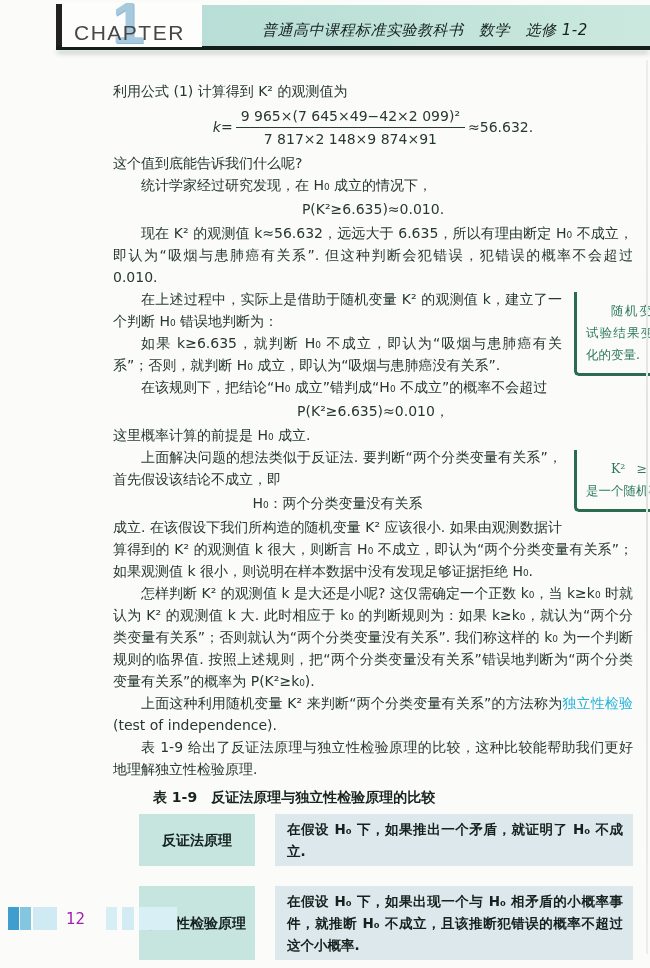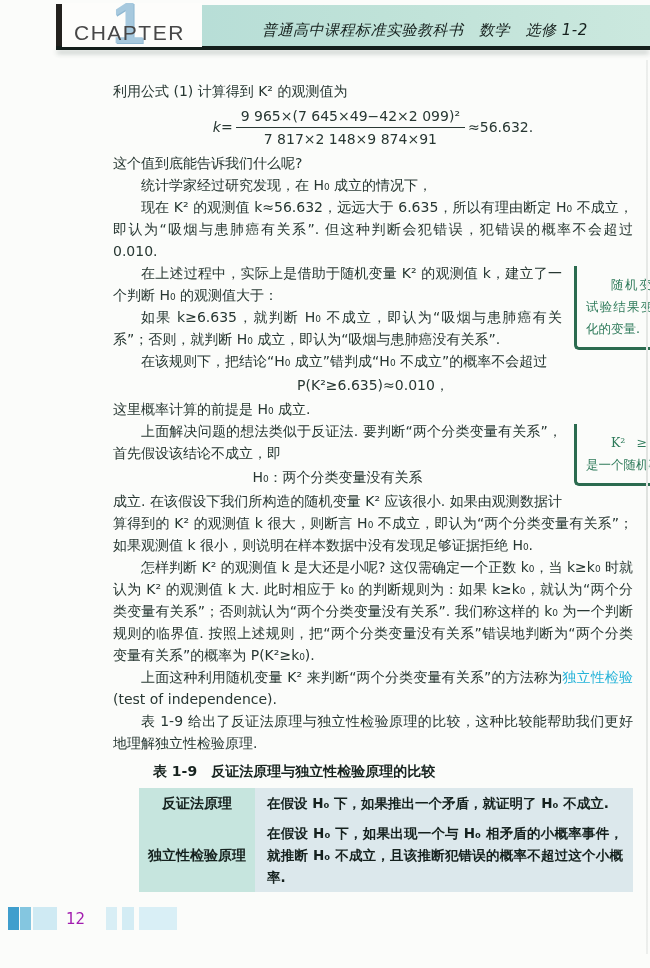--- a/index.html
+++ b/index.html
@@ -40,21 +40,21 @@
   
   .note { float:right; width:124px; margin:4px -65px 8px 12px;
     border-left:3px solid #2b6b4f; border-bottom:3px solid #2b6b4f;
     border-bottom-left-radius:5px; padding:8px 4px 7px 9px;
     font-family:"DejaVu Serif", serif; font-size:12.5px; line-height:22px;
     color:#2e7a5a; text-align:justify; text-indent:2em; }
   .term { color:#25b3d8; }
   
   .tbl-caption { margin:6px 0 6px 40px !important; font-weight:bold; font-size:14px;
     color:#17231f; text-indent:0; line-height:22px; }
-  .cmp-table { display:grid; grid-template-columns:116px 1fr; gap:0;padding-left:26px; }
+  .cmp-table { display:grid; grid-template-columns:116px 1fr; gap:20px;padding-left:26px; }
   .cell { font-weight:bold; color:#15211e; }
   .cell-label { background:#c6e5de; display:flex; align-items:center; justify-content:center;
     font-size:14px; }
   .cell-text { background:#dce8ec; padding:4px 10px 4px 12px; font-size:13.5px;
     line-height:22px; text-align:justify; }
   
   .footer { position:absolute; top:907px; left:8px; display:flex; align-items:center; }
   .sq { height:23px; }
   .sq1 { width:11px; background:#3f9ecd; }
   .sq2 { width:11px; margin-left:1px; background:#84c6e0; }
@@ -87,27 +87,28 @@
       <span class="fvar">k=</span>
       <span class="frac">
         <span class="num">9 965×(7 645×49−42×2 099)²</span>
         <span class="den">7 817×2 148×9 874×91</span>
       </span>
       <span>≈56.632.</span>
     </div>
 
     <p>这个值到底能告诉我们什么呢?</p>
     <p class="indent">统计学家经过研究发现，在 H₀ 成立的情况下，</p>
+    <p class="center eq">P(K²≥6.635)≈0.010.</p>
     <p class="indent">现在 K² 的观测值 k≈56.632，远远大于 6.635，所以有理由断定 H₀ 不成立，即认为“吸烟与患肺癌有关系”. 但这种判断会犯错误，犯错误的概率不会超过 0.010.</p>
 
     <div class="note">
       <span>随机变量是随试验结果变化而变化的变量.</span>
     </div>
 
-    <p class="indent">在上述过程中，实际上是借助于随机变量 K² 的观测值 k，建立了一个判断 H₀ 的观测值大于：</p>
+    <p class="indent">在上述过程中，实际上是借助于随机变量 K² 的观测值 k，建立了一个判断 H₀ 错误地判断为：</p>
     <p class="indent">如果 k≥6.635，就判断 H₀ 不成立，即认为“吸烟与患肺癌有关系”；否则，就判断 H₀ 成立，即认为“吸烟与患肺癌没有关系”.</p>
     <p class="indent">在该规则下，把结论“H₀ 成立”错判成“H₀ 不成立”的概率不会超过</p>
     <p class="center eq">P(K²≥6.635)≈0.010，</p>
     <p>这里概率计算的前提是 H₀ 成立.</p>
 
     <div class="note">
       <span>K² ≥ 6.635 是一个随机事件.</span>
     </div>
 
     <p class="indent">上面解决问题的想法类似于反证法. 要判断“两个分类变量有关系”，首先假设该结论不成立，即</p>

